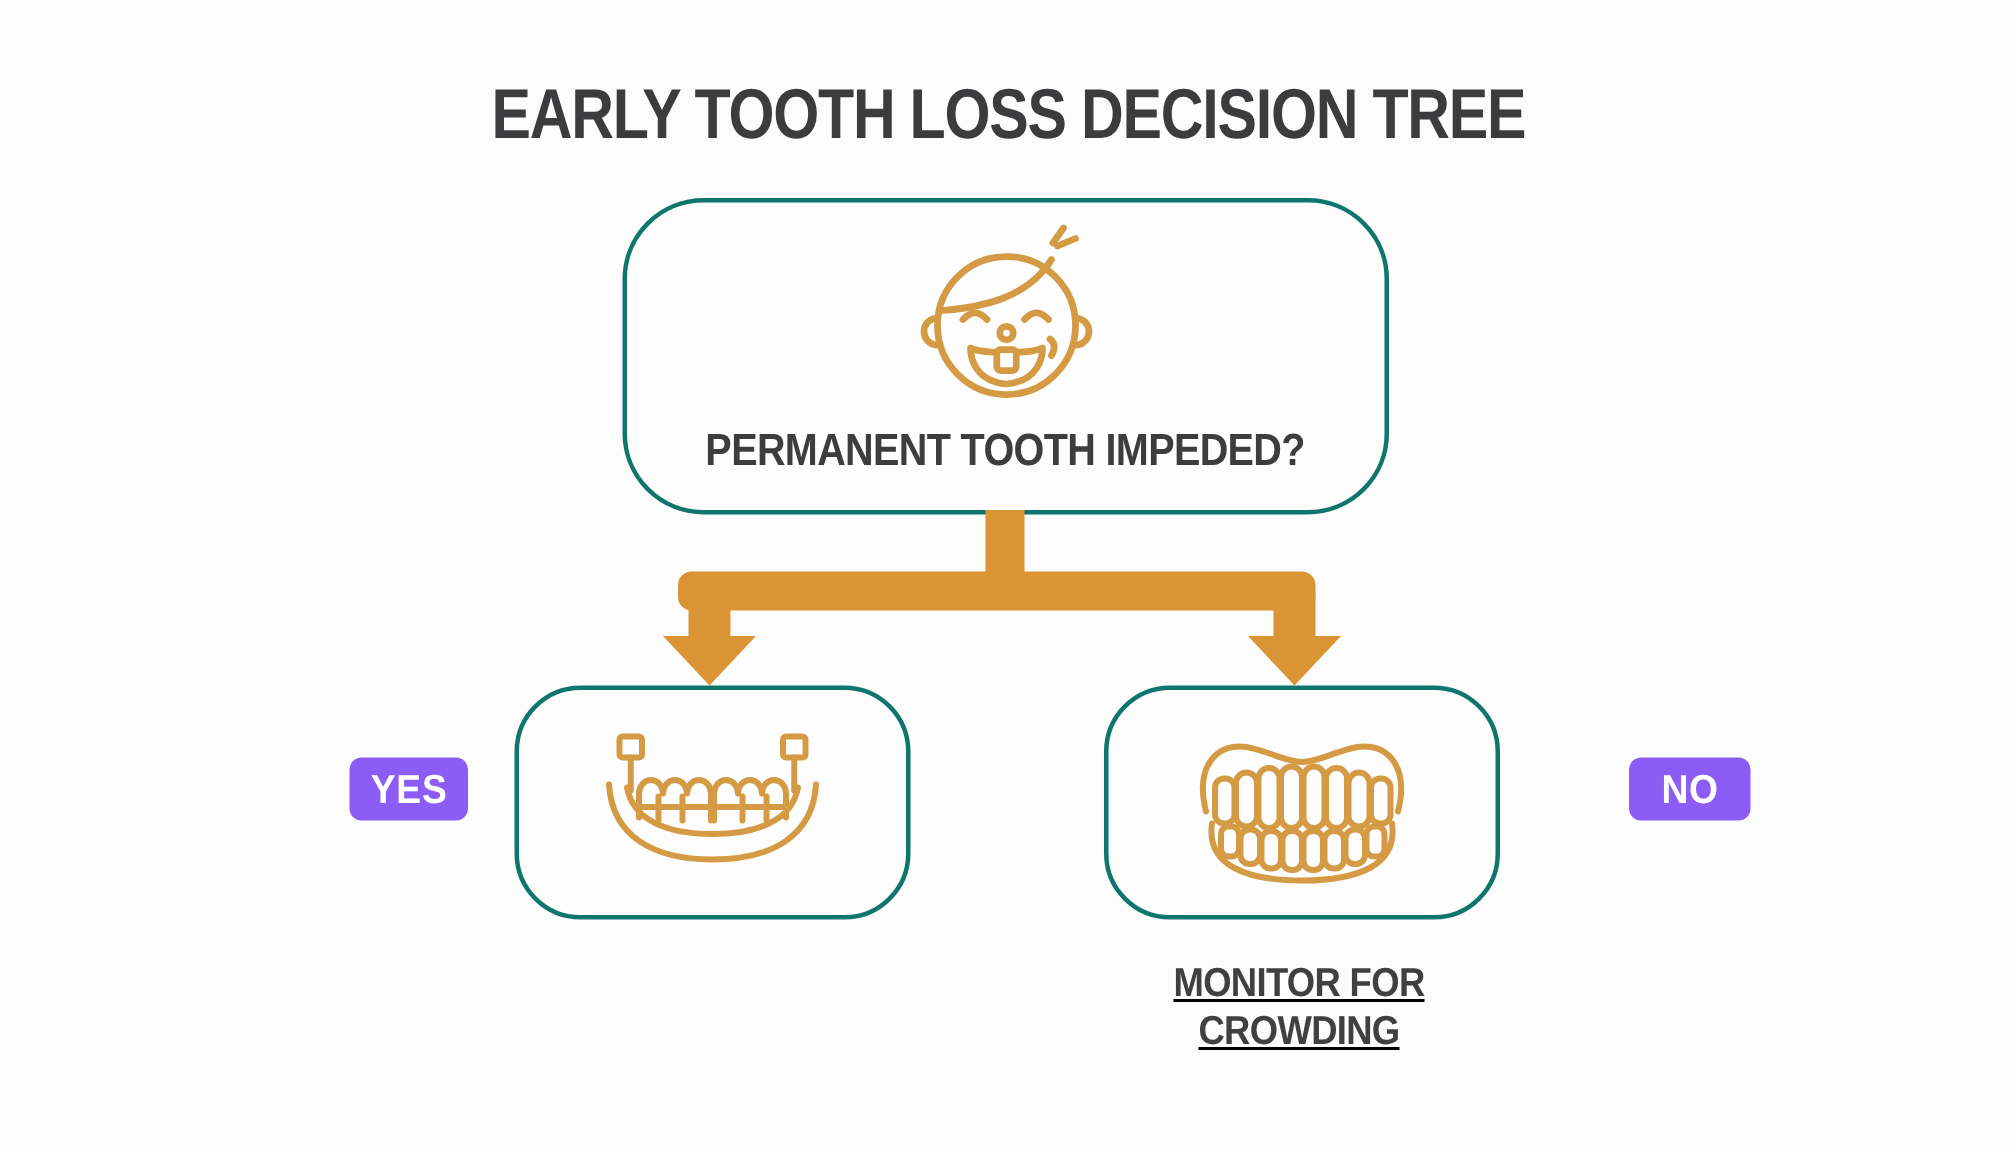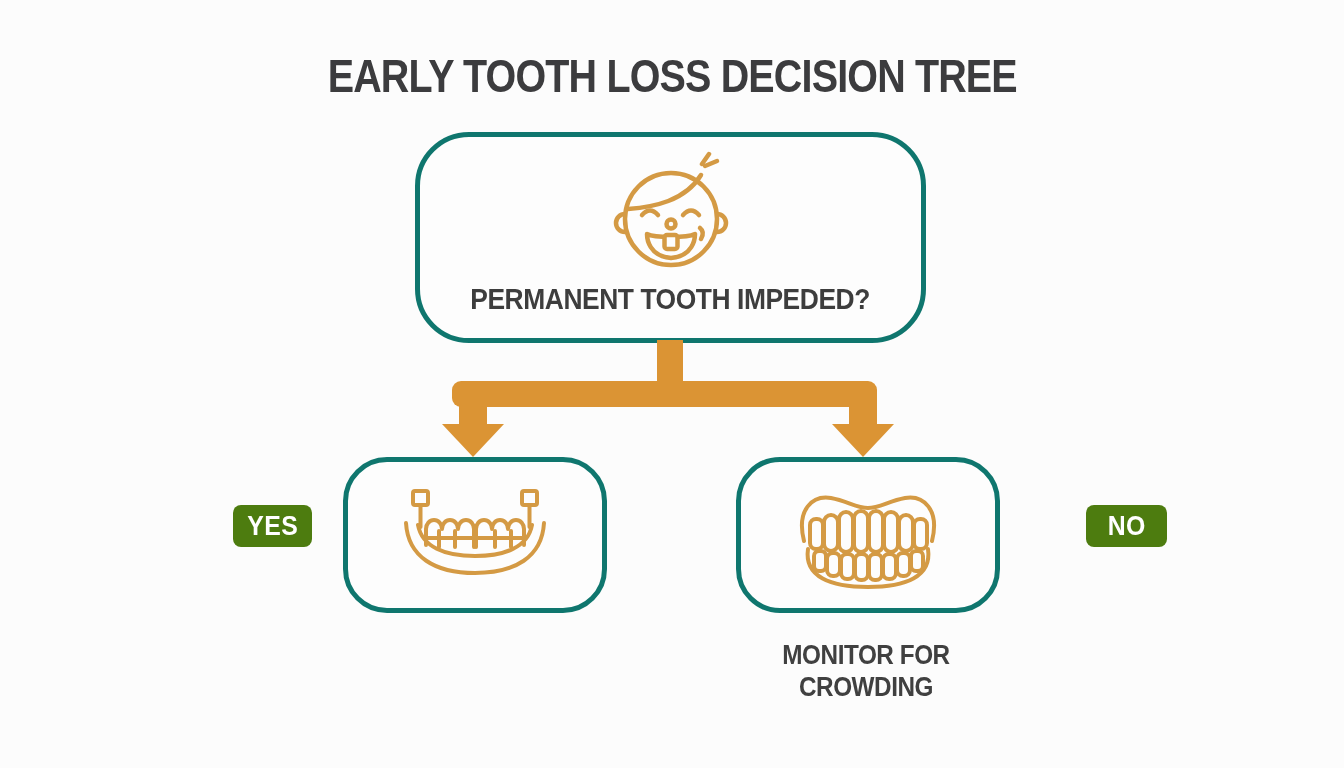--- a/index.html
+++ b/index.html
@@ -20,21 +20,21 @@
   .title{
     display:inline-block;
     font-size:47px;font-weight:bold;
     color:#3c3c3e;letter-spacing:-1px;
     transform:scaleX(0.84);transform-origin:center;
     white-space:nowrap;
   }
   .node{
     position:absolute;
     background:#fdfdfd;
-    border:5px solid #0f766e;
+    border:3px solid #0f766e;
     box-sizing:border-box;
   }
   .node-root{
     left:415px;top:132px;width:511px;height:211px;
     border-radius:54px;
     display:flex;flex-direction:column;align-items:center;
   }
   .node-root .icon-slot{margin-top:14px;}
   .question{
     position:absolute;bottom:22px;left:0;width:100%;
@@ -48,37 +48,37 @@
     white-space:nowrap;
   }
   .node-leaf{
     border-radius:44px;
     display:flex;align-items:center;justify-content:center;
   }
   .node-yes{left:343px;top:457px;width:264px;height:156px;}
   .node-no{left:736px;top:457px;width:264px;height:156px;}
   .badge{
     position:absolute;
-    background:#4d7c0f;
+    background:#8b5cf6;
     border-radius:8px;
     display:flex;align-items:center;justify-content:center;
   }
   .badge span{
     font-size:27px;font-weight:bold;color:#ffffff;
     letter-spacing:0.5px;
     transform:scaleX(0.92);
   }
   .badge-yes{left:233px;top:505px;width:79px;height:42px;}
   .badge-no{left:1086px;top:505px;width:81px;height:42px;}
   .caption{
     position:absolute;top:639px;width:300px;
     text-align:center;
   }
   .caption-yes{left:327px;}
-  .caption-no{left:716px;}
+  .caption-no{left:716px;text-decoration:underline;}
   .caption .line{
     display:block;
     font-size:27px;font-weight:bold;color:#404040;
     letter-spacing:-0.5px;line-height:1.2;
     transform:scaleX(0.9);transform-origin:center;
     white-space:nowrap;
   }
   .arrow-layer{position:absolute;left:0;top:0;}
   svg.icon{display:block;}
 </style>

